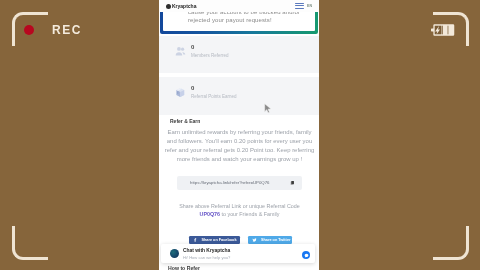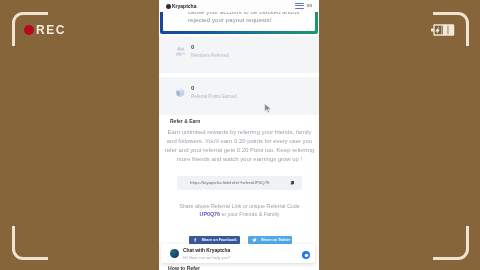--- a/index.html
+++ b/index.html
@@ -8,21 +8,21 @@
        font-family:"Liberation Sans",sans-serif;-webkit-font-smoothing:antialiased;}
   .stage{position:relative;width:480px;height:270px;background:#86653b;overflow:hidden;}
 
   
   .bracket{position:absolute;border:3px solid #efe4d3;}
   .b-tl{left:12px;top:12px;width:33px;height:31px;border-right:none;border-bottom:none;border-top-left-radius:11px;}
   .b-tr{left:433px;top:12px;width:33px;height:31px;border-left:none;border-bottom:none;border-top-right-radius:11px;}
   .b-bl{left:12px;top:226px;width:33px;height:31px;border-right:none;border-top:none;border-bottom-left-radius:11px;}
   .b-br{left:433px;top:226px;width:33px;height:31px;border-left:none;border-top:none;border-bottom-right-radius:11px;}
 
-  .rec{position:absolute;left:24px;top:24px;display:flex;align-items:center;gap:2px;}
+  .rec{position:absolute;left:24px;top:24px;display:flex;align-items:center;gap:18px;}
   .rec-dot{width:10px;height:10px;border-radius:50%;background:#b8071f;}
   .rec-label{color:#f4ebdd;font-size:12px;font-weight:bold;letter-spacing:1.6px;line-height:12px;}
   .batt{position:absolute;left:431px;top:24px;width:23.5px;height:12px;}
 
   
   .phone{position:absolute;left:159px;top:0;width:160px;height:270px;background:#ffffff;overflow:hidden;}
 
   .hdr{position:absolute;left:0;top:0;width:160px;height:12px;background:#fdfdfd;z-index:5;}
   .logo{position:absolute;left:7px;top:3px;display:flex;align-items:center;gap:1px;}
   .logo-mark{width:5px;height:5px;border-radius:50%;background:#2e2e2e;flex:0 0 auto;}

